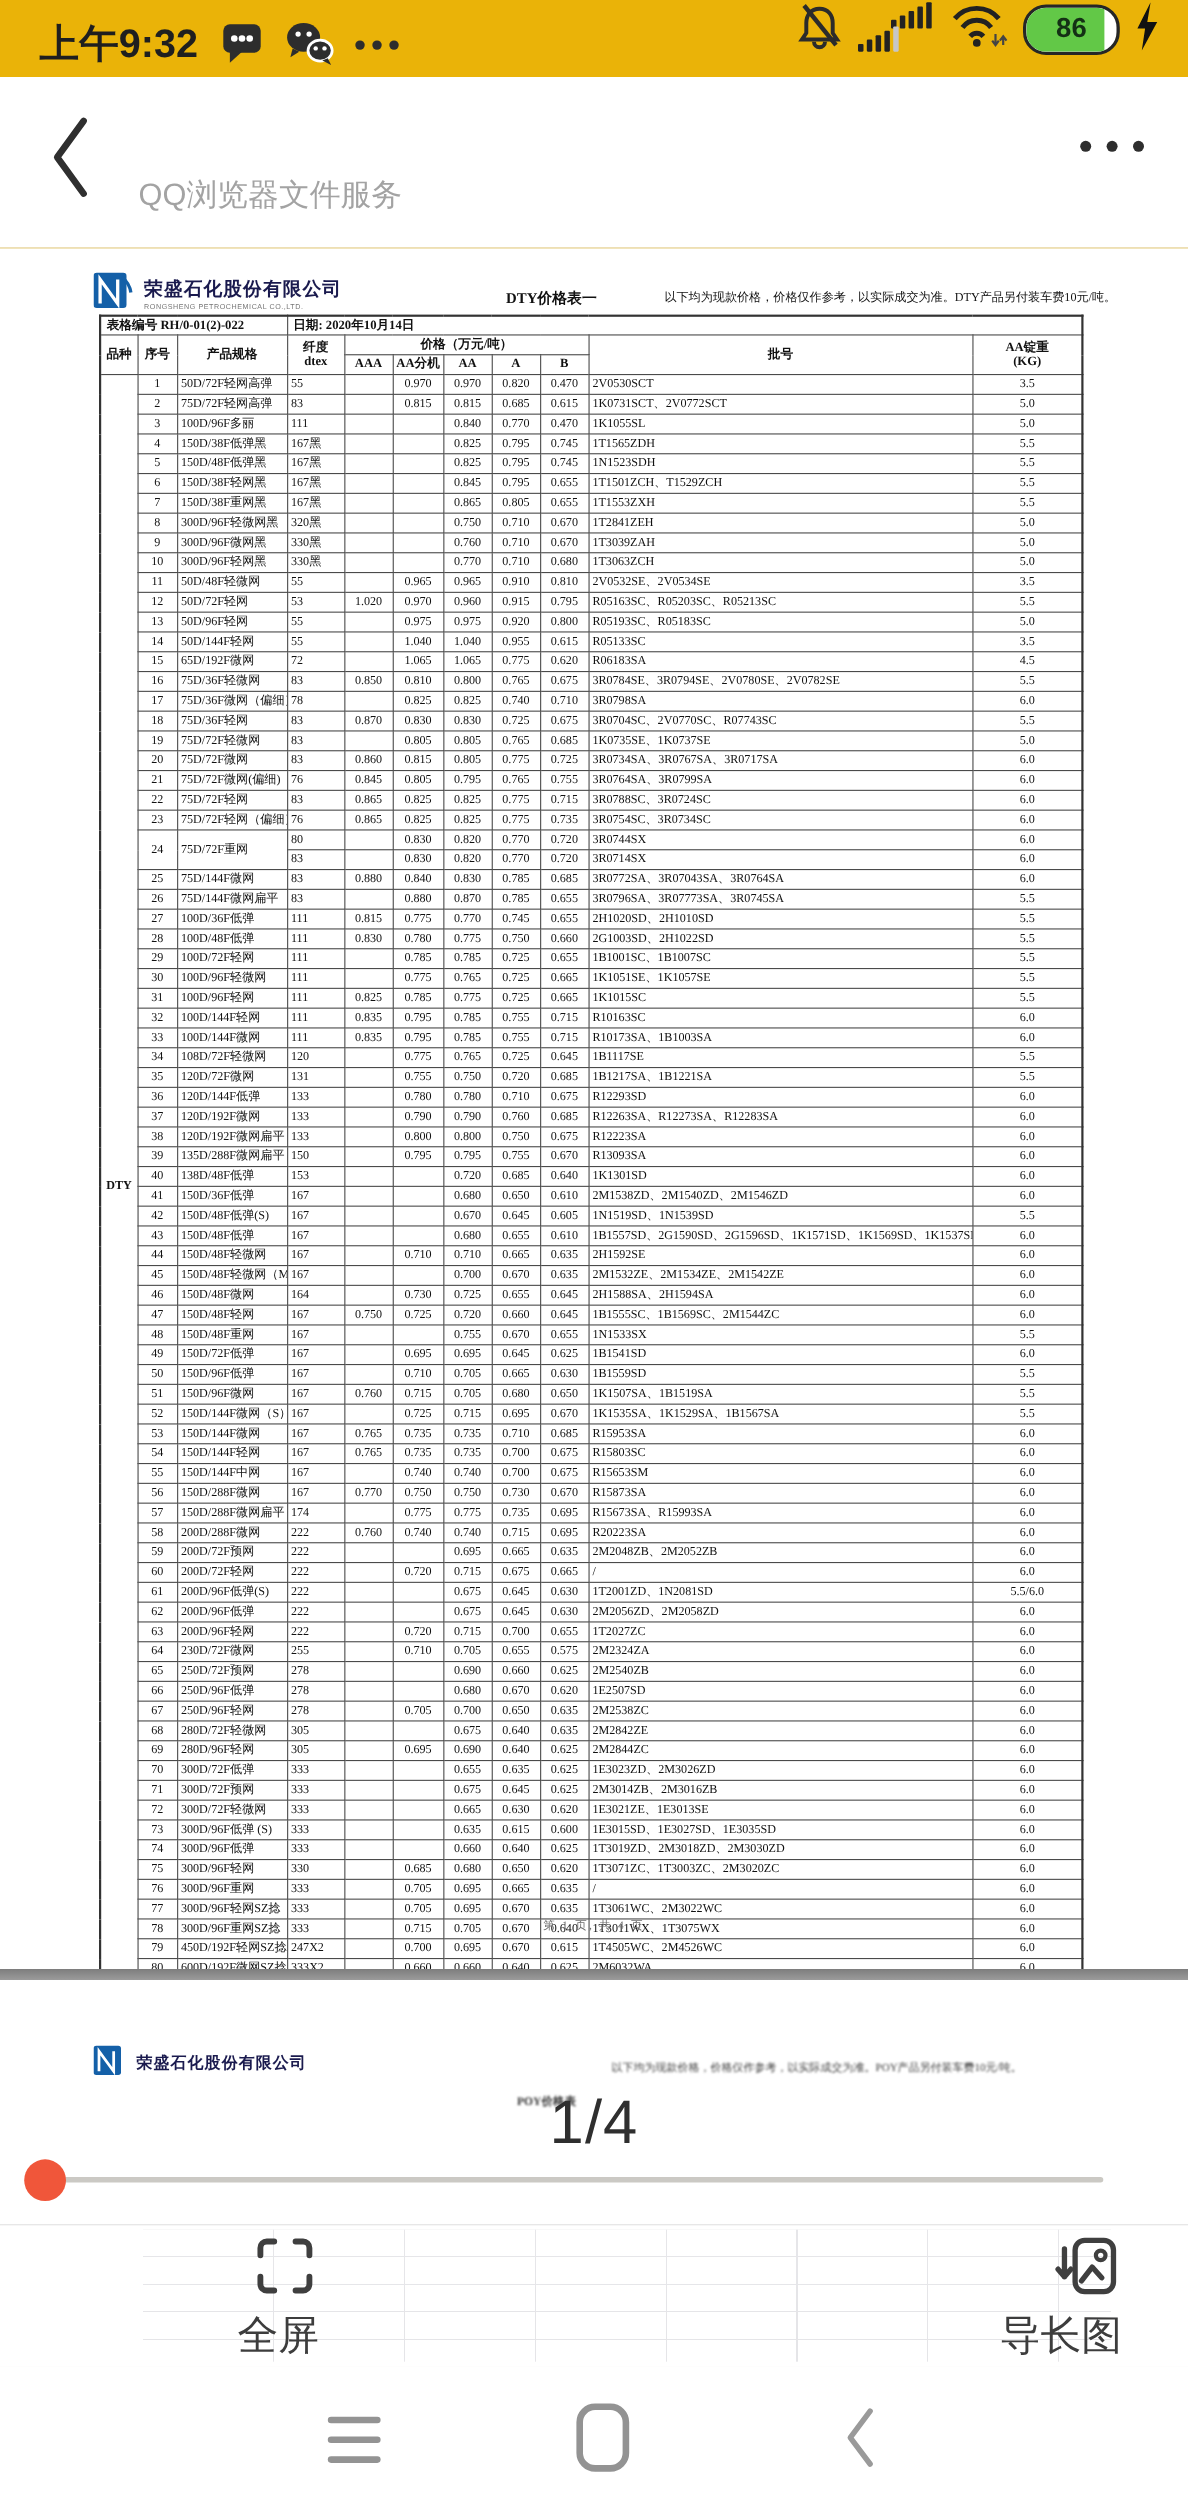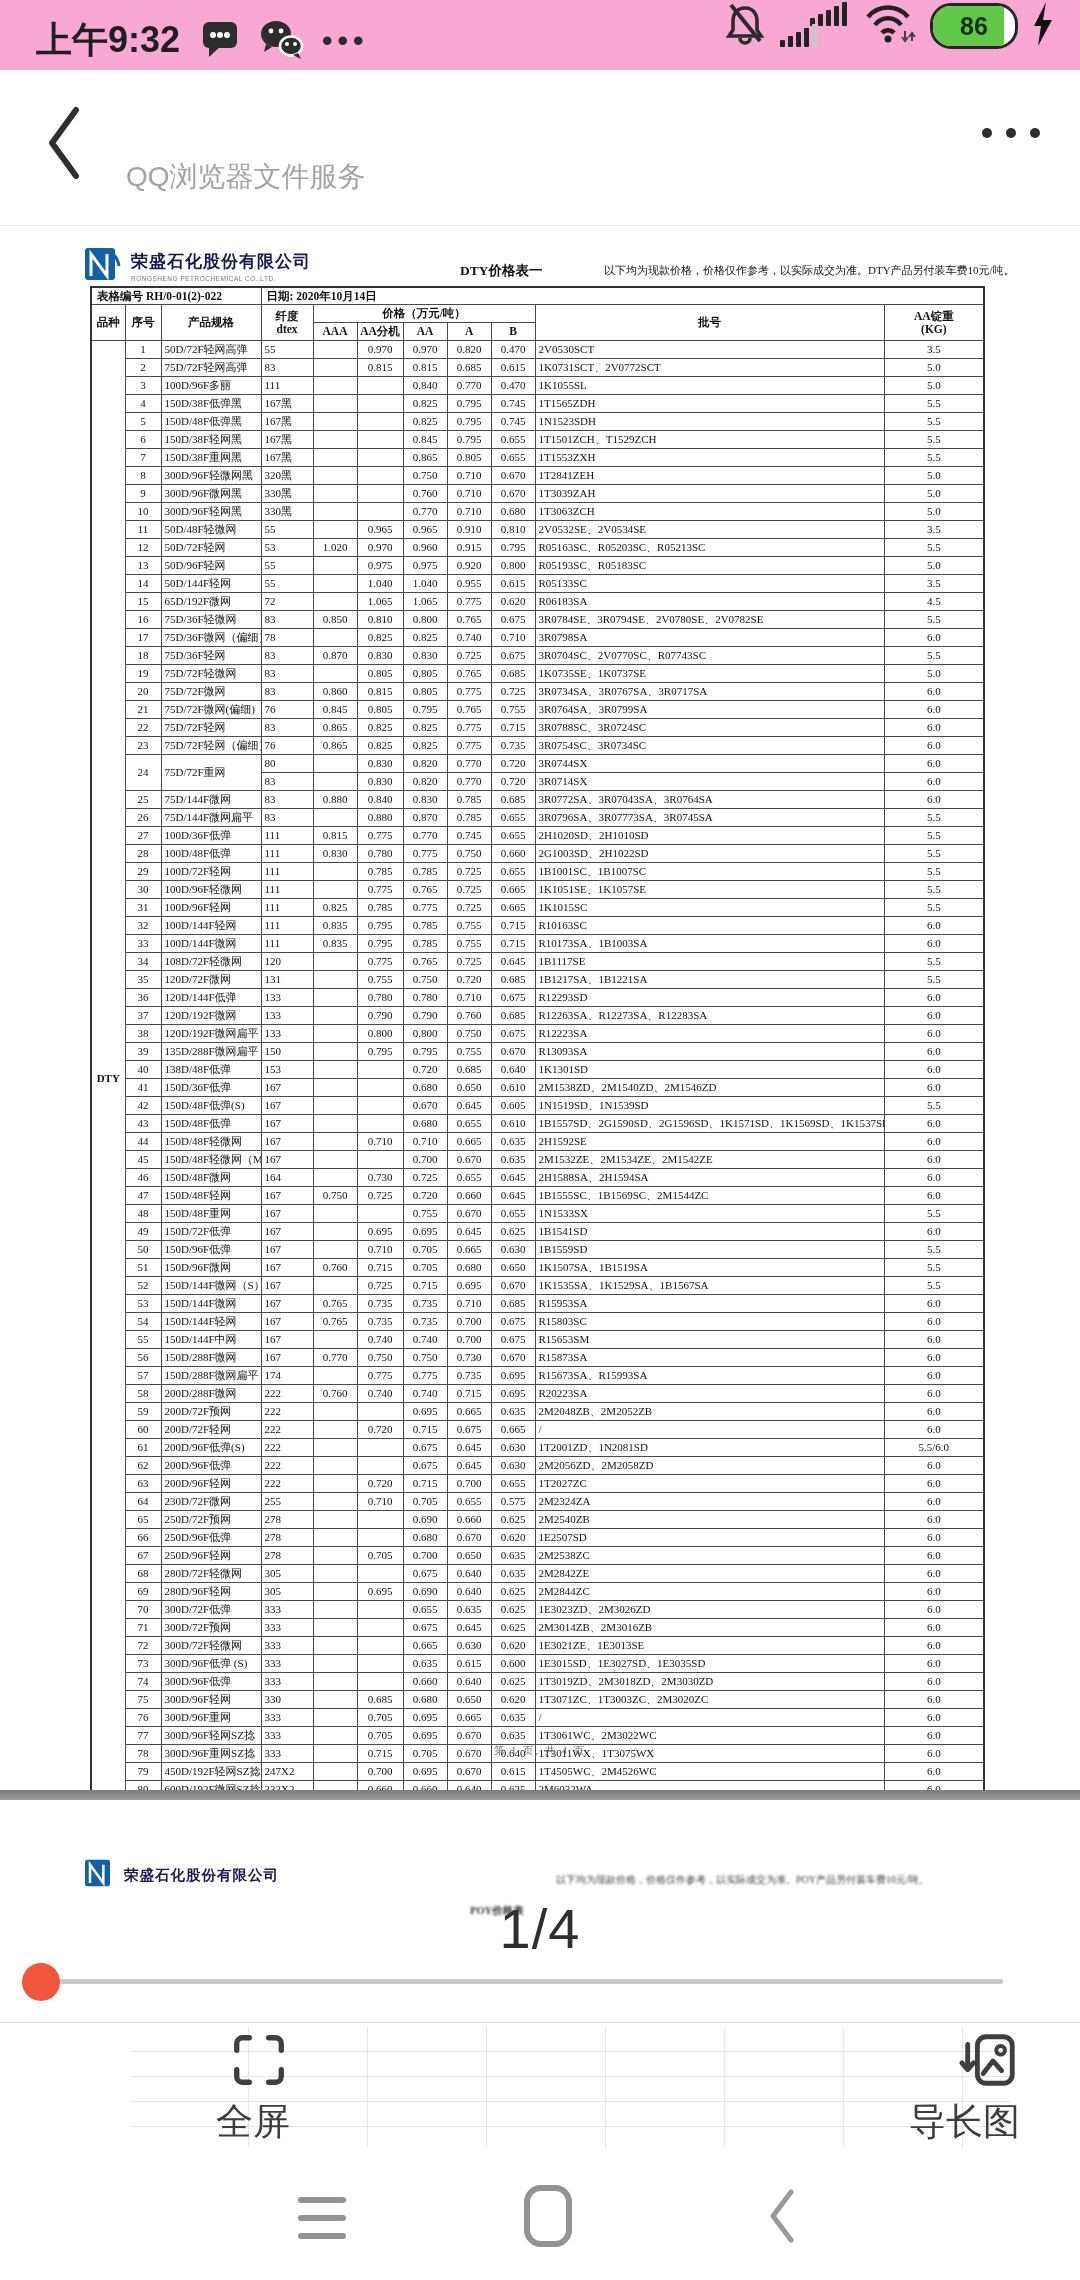--- a/index.html
+++ b/index.html
@@ -1,16 +1,16 @@
 <!DOCTYPE html>
 <html><head>
 <meta charset="utf-8">
 <style>
   html,body{margin:0;padding:0;background:#fff;}
-  .screen{position:relative;width:1080px;height:2280px;background:#f9a8d4;overflow:hidden;
+  .screen{position:relative;width:1080px;height:2280px;background:#eab308;overflow:hidden;
           font-family:"Liberation Sans",sans-serif;color:#222;}
   
   .statusbar{position:absolute;left:0;top:0;width:1080px;height:70px;}
   .sb-time{position:absolute;left:36px;top:16px;font-size:36px;font-weight:600;color:#1f1f1f;}
   .sb-left-icons{position:absolute;left:200px;top:18px;display:flex;align-items:center;gap:18px;}
   .sb-dots{font-size:30px;color:#2d2d2d;letter-spacing:5px;font-weight:bold;}
   .sb-right{position:absolute;right:26px;top:0;display:flex;align-items:center;gap:14px;}
   .battery{position:relative;width:82px;height:40px;border:3px solid #262626;border-radius:21px;background:#fff;overflow:hidden;}
   .battery .fill{position:absolute;left:0;top:0;bottom:0;width:86%;background:#62c847;}
   .battery .pct{position:absolute;left:0;top:0;width:100%;height:100%;display:flex;align-items:center;justify-content:center;

